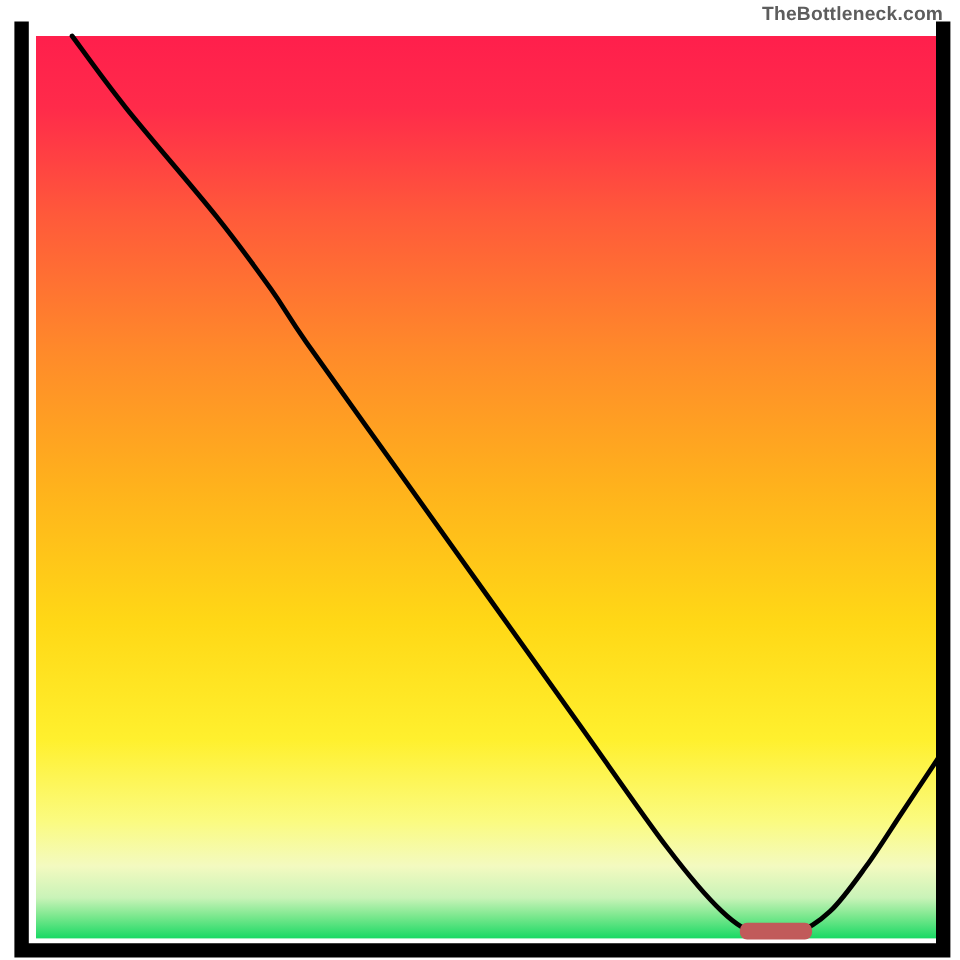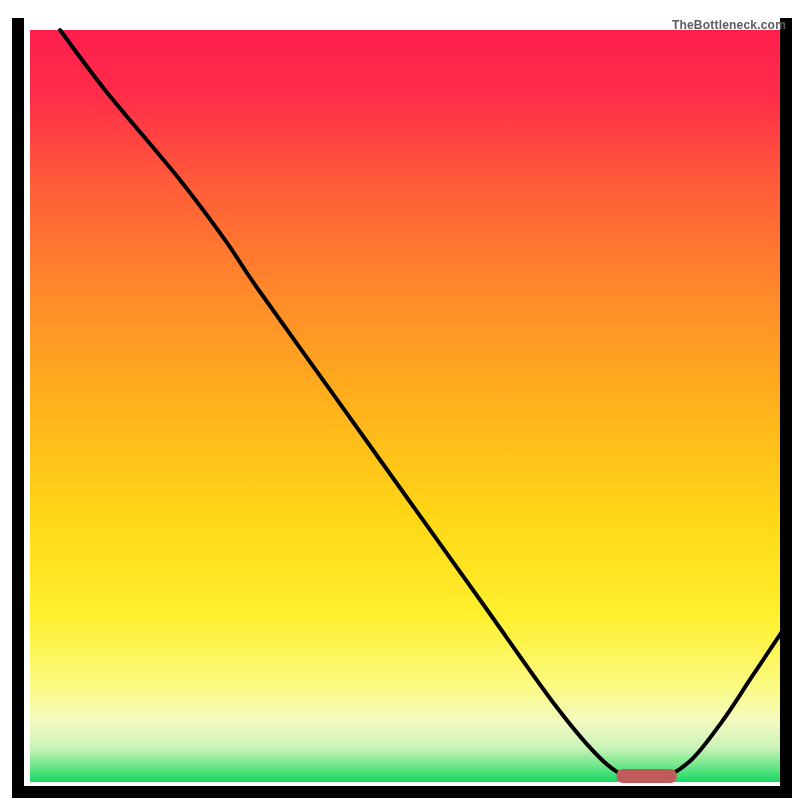--- a/index.html
+++ b/index.html
@@ -10,23 +10,23 @@
     background: #ffffff;
     font-family: Arial, Helvetica, sans-serif;
   }
   .wrap {
     position: relative;
     width: 800px;
     height: 800px;
   }
   .attr {
     position: absolute;
-    top: 18px;
+    top: 4px;
     right: 14px;
-    font-size: 12px;
+    font-size: 16px;
     font-weight: 600;
     color: #5d5d5d;
     letter-spacing: 0.2px;
   }
   svg {
     display: block;
   }
 </style>
 </head>
 <body>

